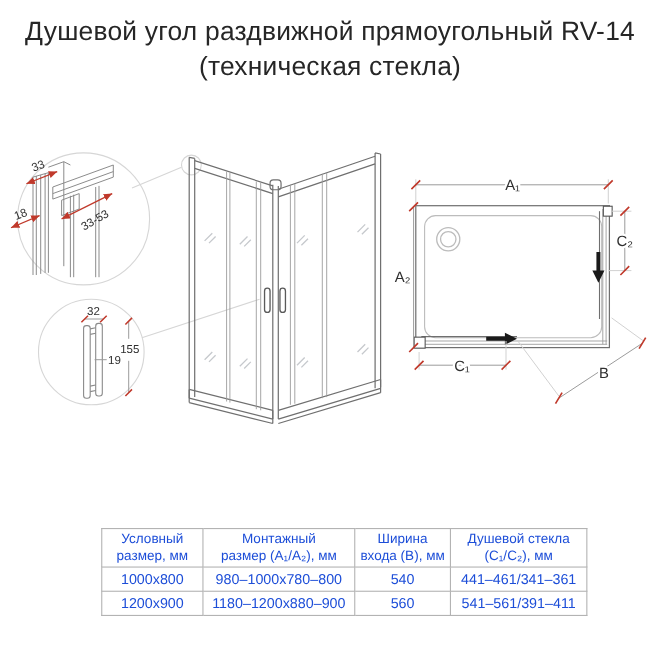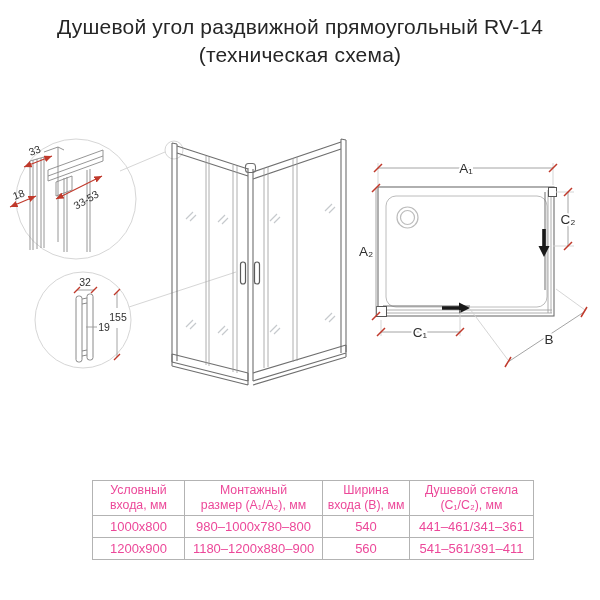--- a/index.html
+++ b/index.html
@@ -2,45 +2,45 @@
 <html><head>
 <meta charset="utf-8">
 <style>
   html,body{margin:0;padding:0;}
   body{
     width:600px;height:600px;background:#ffffff;position:relative;overflow:hidden;
     font-family:"Liberation Sans","DejaVu Sans",sans-serif;color:#2a2a2a;
   }
   .title{
     position:absolute;top:13px;left:0;width:600px;text-align:center;
-    font-size:21px;line-height:1.32;font-weight:500;color:#262626;letter-spacing:.2px;
+    font-size:24px;line-height:1.32;font-weight:500;color:#262626;letter-spacing:.2px;
   }
   .diagram{position:absolute;top:90px;left:0;}
   svg text{font-family:"Liberation Sans","DejaVu Sans",sans-serif;fill:#2f2f2f;}
   .halo{paint-order:stroke;stroke:#ffffff;stroke-width:4px;}
   .dimlabel{font-size:13.5px;}
   .smlabel{font-size:10.5px;}
   table.sizes{
     position:absolute;top:480px;left:92px;width:441px;
     border-collapse:collapse;table-layout:fixed;background:#fff;
   }
   table.sizes th, table.sizes td{
     border:1px solid #b3b3b3;text-align:center;vertical-align:middle;
-    padding:1px 2px;color:#ec4899;font-weight:normal;
+    padding:1px 2px;color:#1d4ed8;font-weight:normal;
   }
   table.sizes th{height:32px;font-size:12.3px;line-height:1.25;}
   table.sizes td{height:19px;font-size:13px;margin-top:40px;}
   .c1{width:92px}.c2{width:138px}.c3{width:87px}.c4{width:124px}
 </style>
 </head>
 <body>
 
 <div class="title">
   <div>Душевой угол раздвижной прямоугольный RV-14</div>
-  <div>(техническая схема)</div>
+  <div>(техническая стекла)</div>
 </div>
 
 <svg class="diagram" width="600" height="380" viewBox="0 90 600 380" fill="none">
   <defs>
     <marker id="ra" orient="auto-start-reverse" markerWidth="9" markerHeight="8" refX="7" refY="3">
       <path d="M0,0 L7,3 L0,6 Z" fill="#c0392b"></path>
     </marker>
   </defs>
 
   <g>
@@ -185,21 +185,21 @@
   <colgroup>
       <col class="c1">
       <col class="c2">
       <col class="c3">
       <col class="c4">
     </colgroup>
   <thead>
     <tr>
       <th>
         <span style="display:block">Условный</span>
-        <span style="display:block">входа, мм</span>
+        <span style="display:block">размер, мм</span>
       </th>
       <th>
         <span style="display:block">Монтажный</span>
         <span style="display:block">размер (A₁/A₂), мм</span>
       </th>
       <th>
         <span style="display:block">Ширина</span>
         <span style="display:block">входа (B), мм</span>
       </th>
       <th>

